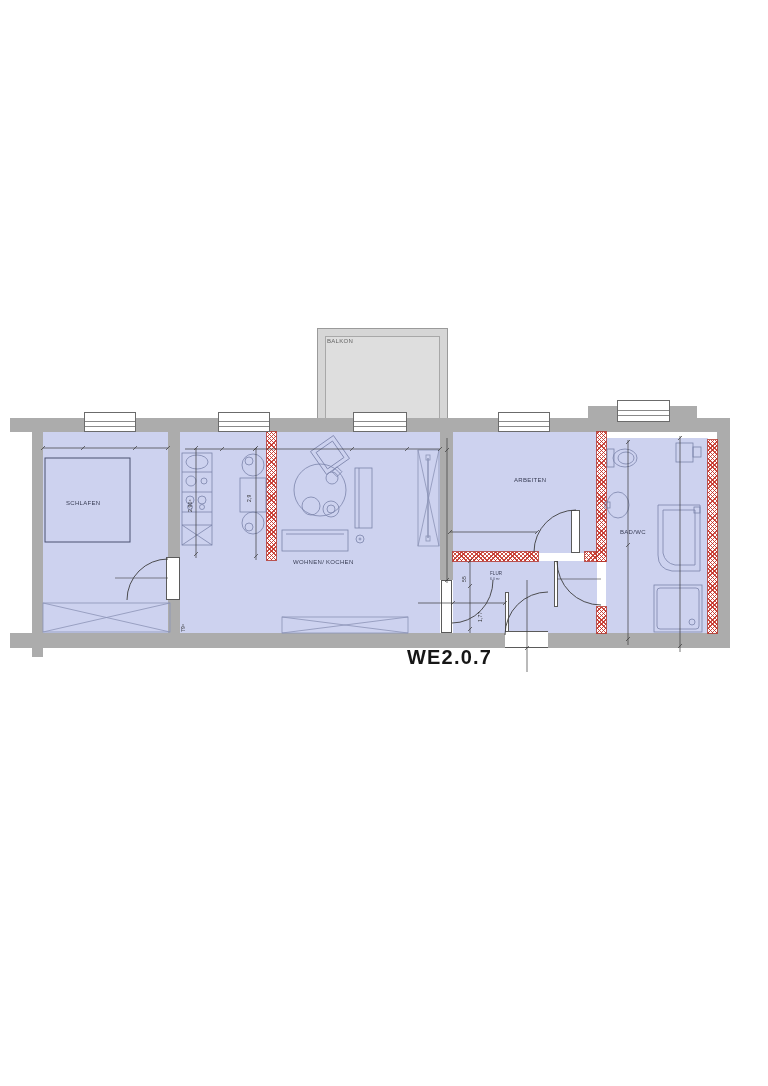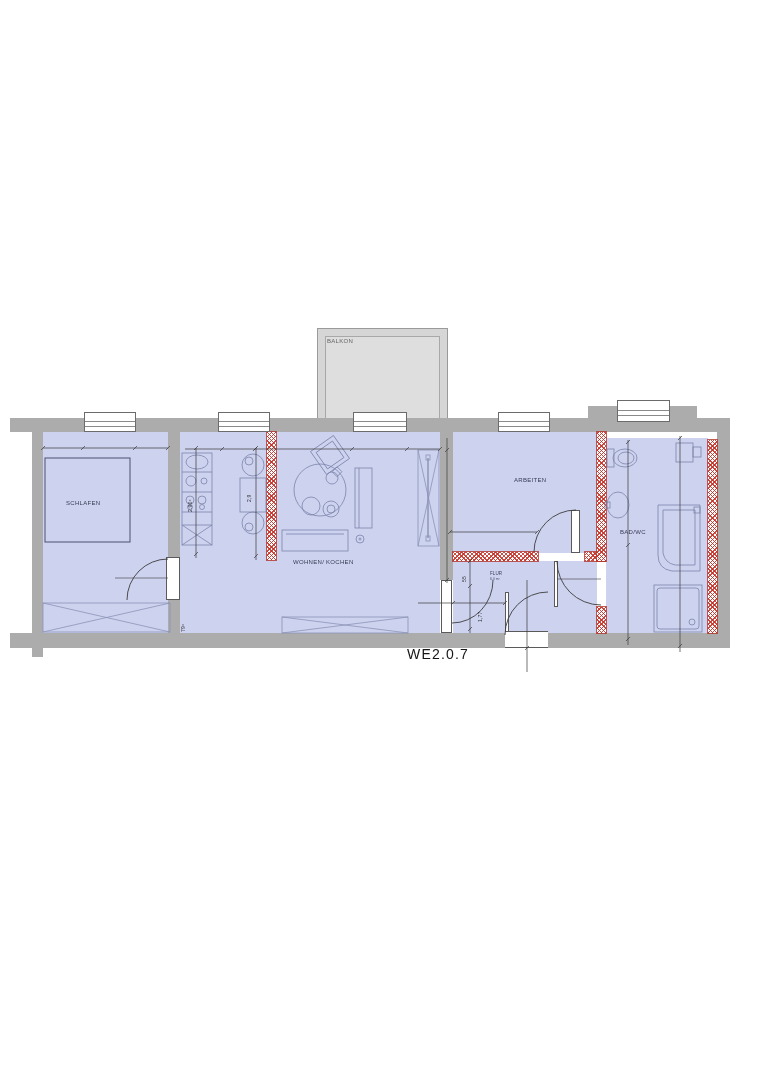--- a/index.html
+++ b/index.html
@@ -25,21 +25,21 @@
   .leaf{position:absolute;background:#fff;border:1px solid #5a5a5a;box-sizing:border-box;}
   
   .opening{position:absolute;background:#fff;border-top:1px solid #5a5a5a;border-bottom:1px solid #5a5a5a;box-sizing:border-box;}
   
   .lbl{position:absolute;color:#383c54;font-size:6px;letter-spacing:.3px;white-space:nowrap;}
   .lbl.gray{color:#636363;}
   .lbl.small{font-size:4.5px;letter-spacing:.1px;}
   .lbl.tiny{font-size:3.5px;letter-spacing:0;color:#4a4e66;}
   .dim{position:absolute;color:#2e2e2e;font-size:5px;white-space:nowrap;
        transform:rotate(-90deg);transform-origin:0 0;letter-spacing:.2px;}
-  .title{position:absolute;color:#161616;font-size:14px;letter-spacing:1.2px;font-weight:400;}
+  .title{position:absolute;color:#161616;font-size:20px;letter-spacing:1.2px;font-weight:700;}
   svg{position:absolute;left:0;top:0;}
 </style>
 </head>
 <body>
 
 <div class="canvas">
 
   <div class="balcony" style="left:317px;top:328px;width:131px;height:92px;">
     <div class="inner"></div>
   </div>

